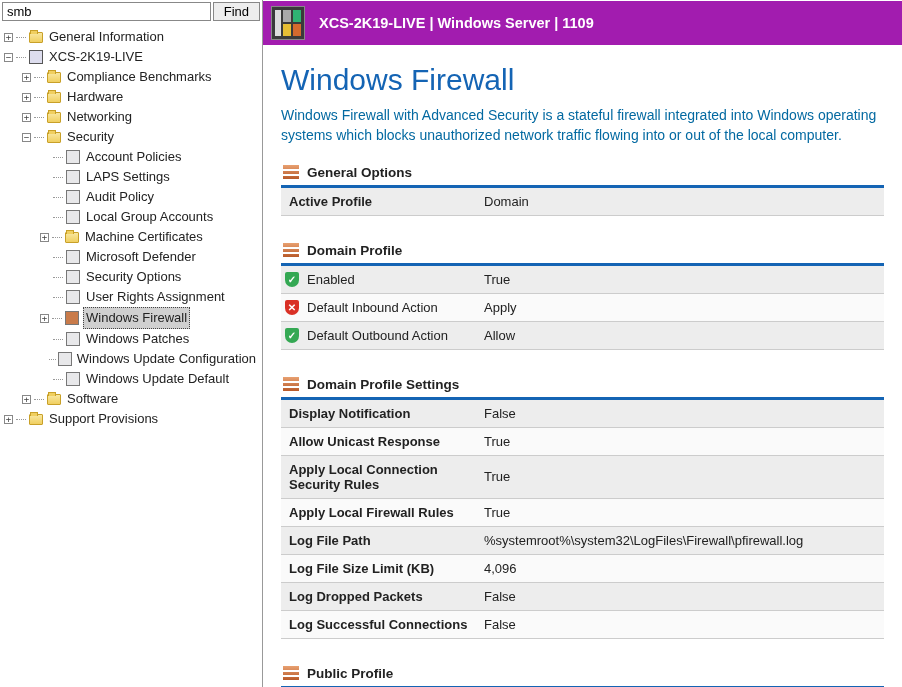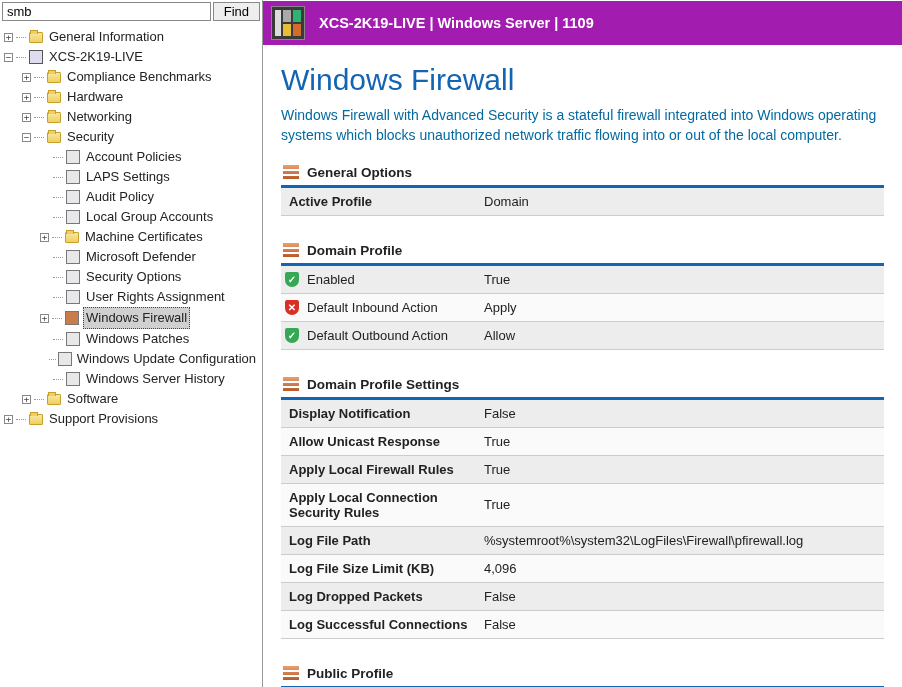--- a/index.html
+++ b/index.html
@@ -350,21 +350,21 @@
           <span class="misc-icon"></span>
         </span>
       <span class="tree-label">Windows Update Configuration</span>
     </div>
     <div class="tree-node" style="padding-left:36px">
       <span class="toggle-spacer"></span>
         <span class="dotted"></span>
       <span class="node-icon">
           <span class="misc-icon"></span>
         </span>
-      <span class="tree-label">Windows Server History</span>
+      <span class="tree-label">Windows Update Default</span>
     </div>
 
     <div class="tree-node" style="padding-left:18px">
       <span class="toggle">+</span>
         <span class="dotted"></span>
       <span class="node-icon">
           <span class="folder"></span>
         </span>
       <span class="tree-label">Software</span>
     </div>
@@ -449,25 +449,25 @@
         <tbody>
             <tr>
               <td>Display Notification</td>
               <td>False</td>
             </tr>
         <tr>
               <td>Allow Unicast Response</td>
               <td>True</td>
             </tr>
         <tr>
+              <td>Apply Local Connection Security Rules</td>
+              <td>True</td>
+            </tr>
+        <tr>
               <td>Apply Local Firewall Rules</td>
-              <td>True</td>
-            </tr>
-        <tr>
-              <td>Apply Local Connection Security Rules</td>
               <td>True</td>
             </tr>
         <tr>
               <td>Log File Path</td>
               <td>%systemroot%\system32\LogFiles\Firewall\pfirewall.log</td>
             </tr>
         <tr>
               <td>Log File Size Limit (KB)</td>
               <td>4,096</td>
             </tr>

